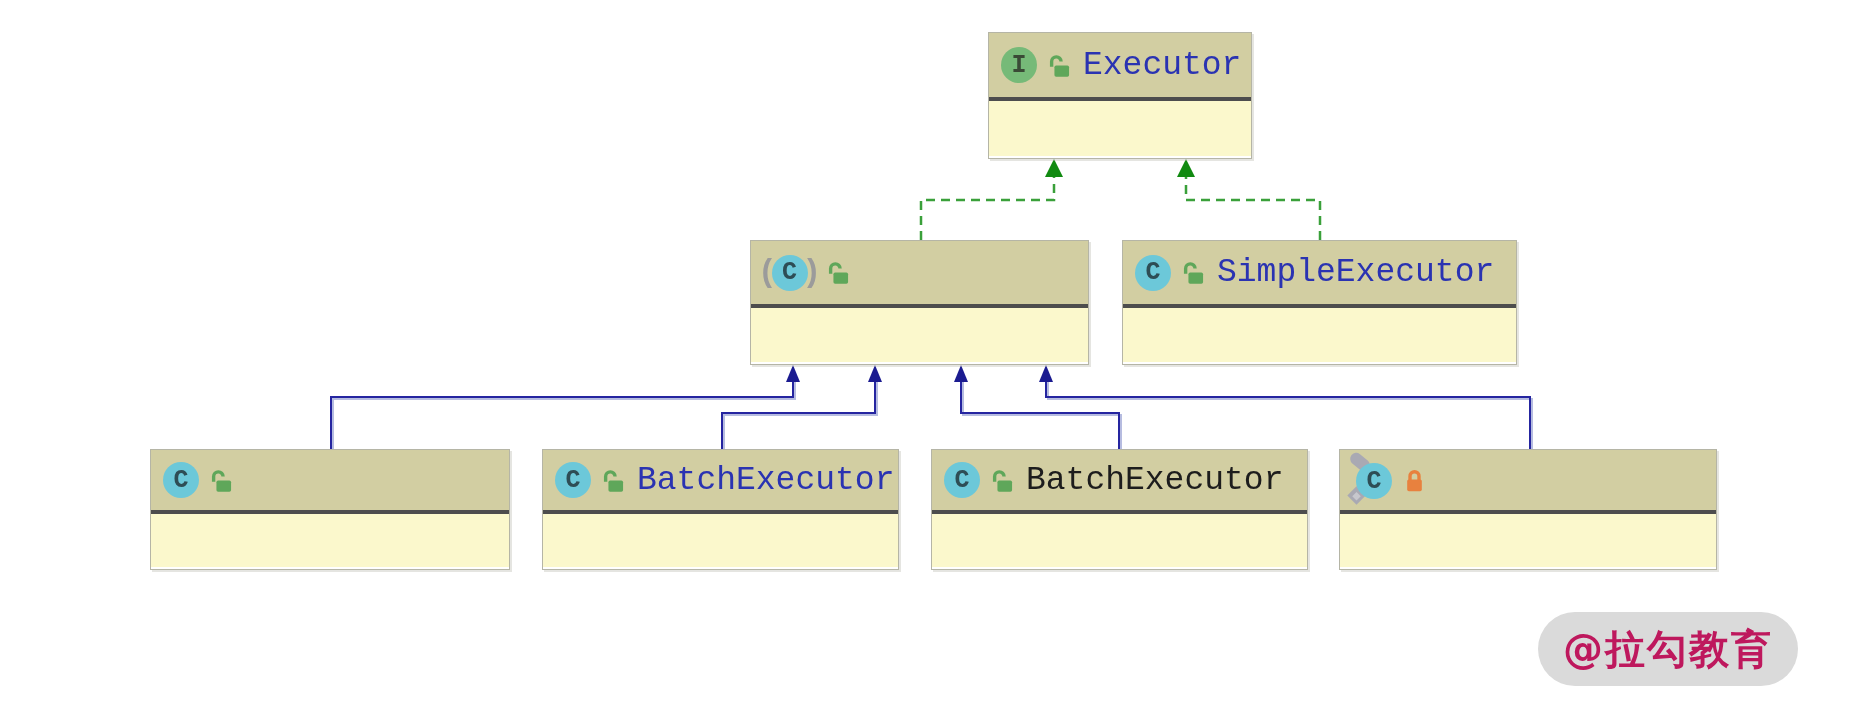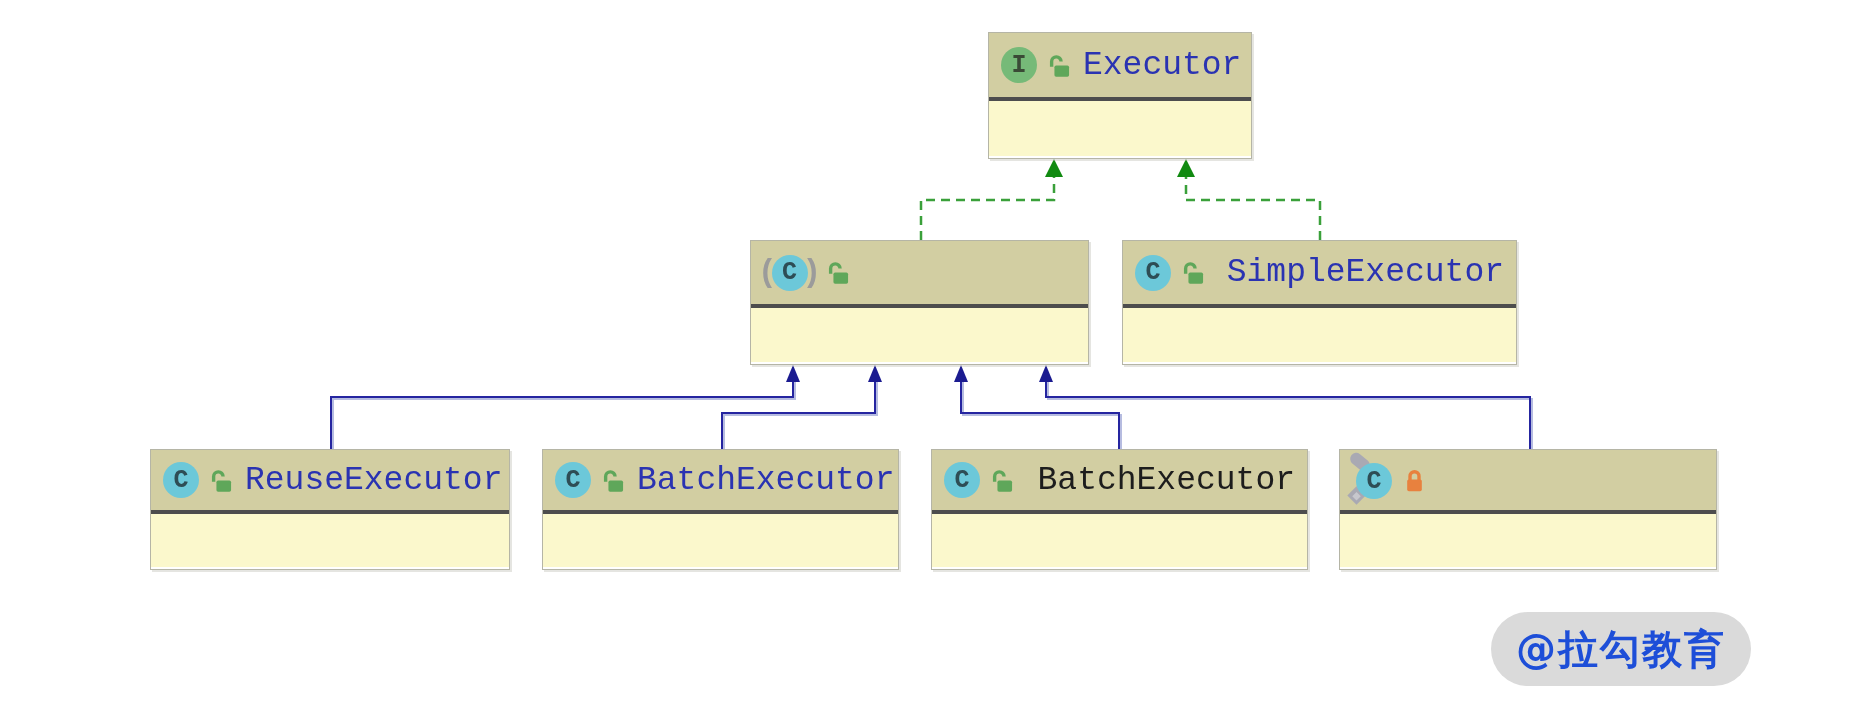--- a/index.html
+++ b/index.html
@@ -24,21 +24,21 @@
 
   .pos-executor{left:988px;top:32px;width:264px;height:127px;}
   .pos-base{left:750px;top:240px;width:339px;height:125px;}
   .pos-caching{left:1122px;top:240px;width:395px;height:125px;}
   .pos-reuse{left:150px;top:449px;width:360px;height:121px;}
   .pos-batch{left:542px;top:449px;width:357px;height:121px;}
   .pos-simple{left:931px;top:449px;width:377px;height:121px;}
   .pos-closed{left:1339px;top:449px;width:378px;height:121px;}
 
   .node-label{
-    flex:1;text-align:right;font-size:33px;letter-spacing:0px;
+    flex:1;text-align:left;font-size:33px;letter-spacing:0px;
     color:#2a33b2;white-space:nowrap;
   }
   .node-label.black{color:#1d1d1d;}
 
   
   .icon-group{display:flex;align-items:center;gap:9px;flex:0 0 auto;}
   .type-circle{
     width:36px;height:36px;border-radius:50%;
     display:flex;align-items:center;justify-content:center;
     font-size:25px;font-weight:bold;line-height:1;
@@ -60,24 +60,24 @@
   .inner-diamond::after{
     content:"";position:absolute;left:3.5px;top:3.5px;width:6px;height:6px;background:#c7c7cd;
   }
   .lock{flex:0 0 auto;}
 
   
   #edges{position:absolute;left:0;top:0;pointer-events:none;}
 
   
   .watermark{
-    position:absolute;left:1491px;top:612px;width:260px;height:74px;
+    position:absolute;left:1538px;top:612px;width:260px;height:74px;
     background:#dadada;border-radius:37px;
     display:flex;align-items:center;justify-content:center;
-    color:#1d4ed8;font-size:40px;font-weight:bold;letter-spacing:2px;
+    color:#be185d;font-size:40px;font-weight:bold;letter-spacing:2px;
     font-family:"DejaVu Sans","Liberation Sans",sans-serif;
   }
 </style>
 </head>
 <body>
 
 <div id="canvas">
 
   <svg id="edges" width="1872" height="710" viewBox="0 0 1872 710">
 
@@ -154,21 +154,20 @@
 
   <div class="node pos-reuse">
     <div class="node-header hdr-bot">
       <span class="icon-group">
         <span class="type-circle class-circle">C</span>
         <svg class="lock" width="27" height="27" viewBox="0 0 24 24">
           <path d="M5 13 v-4.5 a4.2 4.2 0 0 1 8.4 0" fill="none" stroke="#5fa75a" stroke-width="3"></path>
           <rect x="7.5" y="12" width="13" height="10" rx="1.5" fill="#5fa75a"></rect>
         </svg>
       </span>
-      <span class="node-label">ReuseExecutor</span>
     </div>
     <div class="node-body body-bot"></div>
   </div>
 
   <div class="node pos-batch">
     <div class="node-header hdr-bot">
       <span class="icon-group">
         <span class="type-circle class-circle">C</span>
         <svg class="lock" width="27" height="27" viewBox="0 0 24 24">
           <path d="M5 13 v-4.5 a4.2 4.2 0 0 1 8.4 0" fill="none" stroke="#5fa75a" stroke-width="3"></path>

